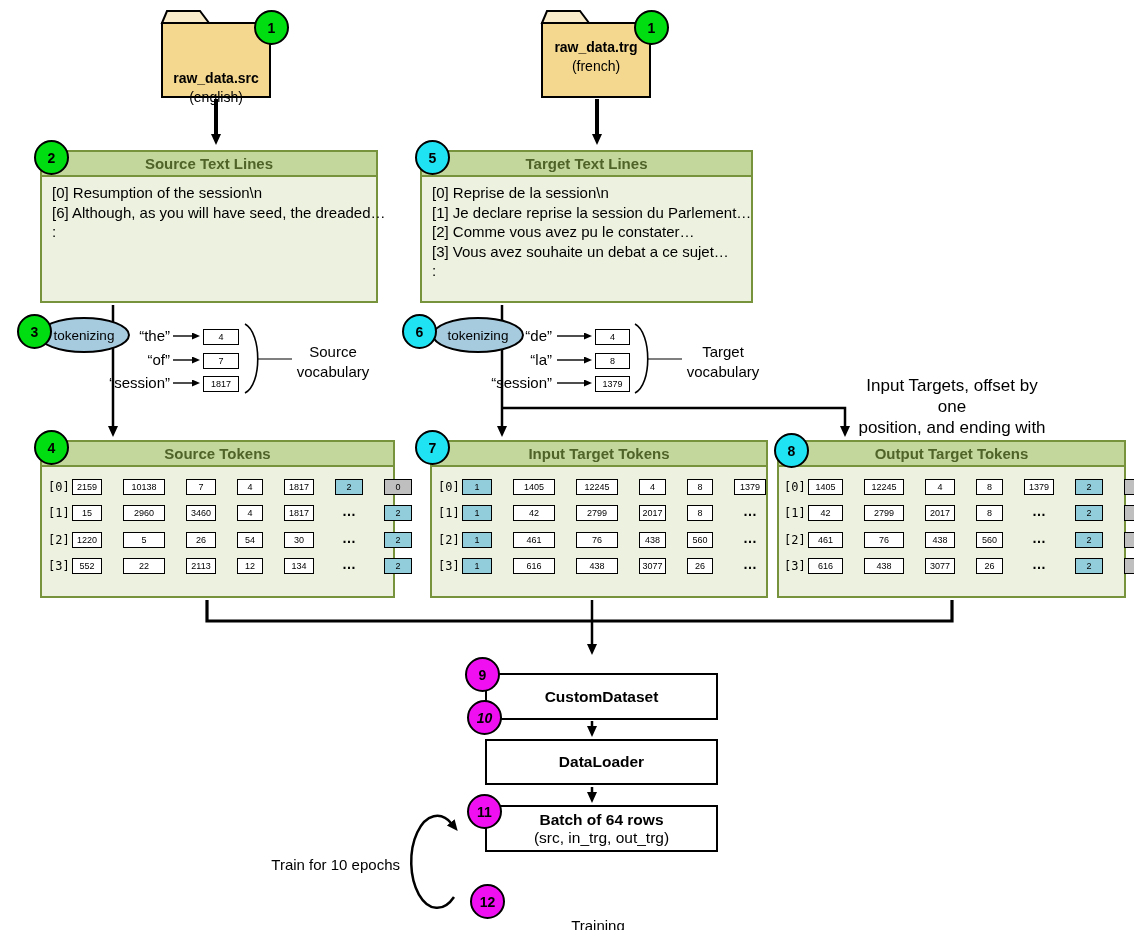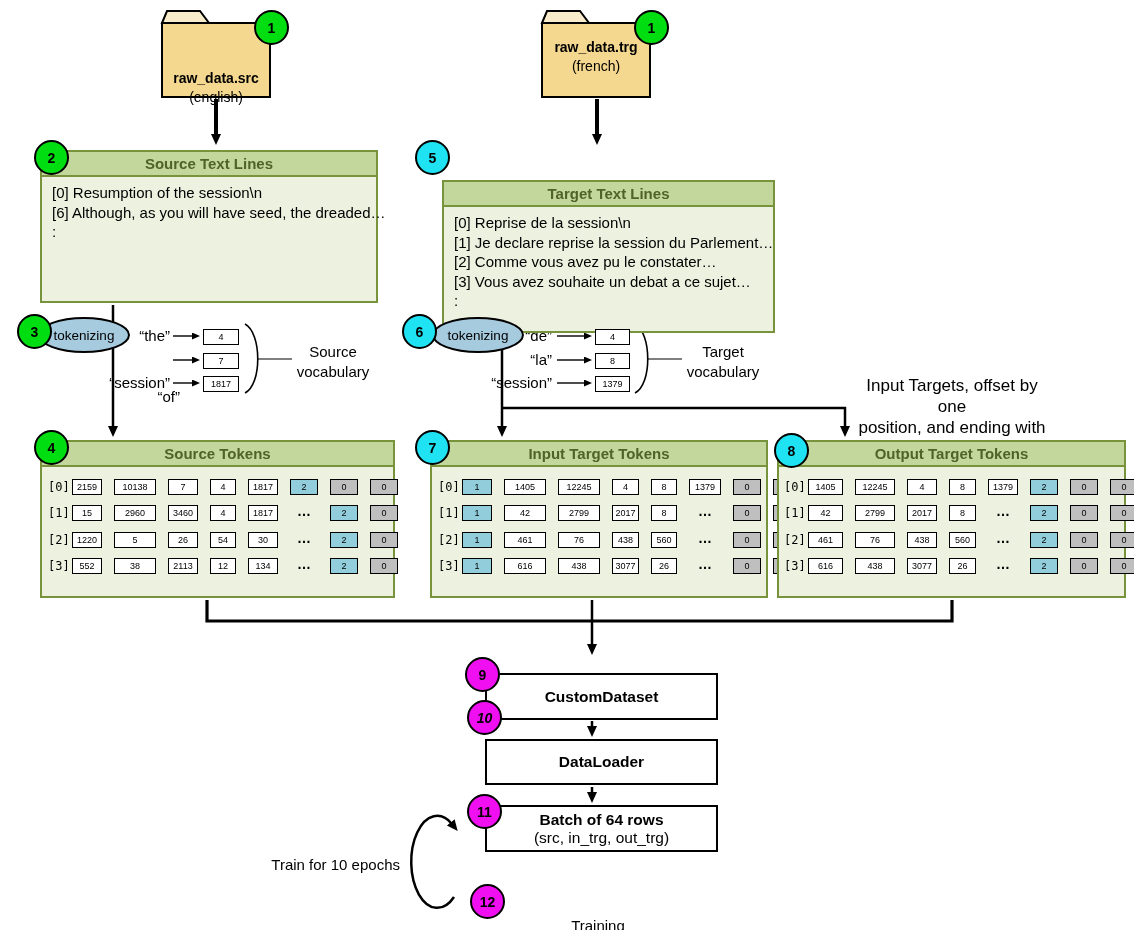--- a/index.html
+++ b/index.html
@@ -29,21 +29,21 @@
 
   .word{position:absolute;width:120px;text-align:right;font-size:15px;}
   .vbox{position:absolute;border:1px solid #000;background:#fff;text-align:center;
         font-size:9px;line-height:14px;height:14px;z-index:6;}
   .vocab{position:absolute;width:110px;text-align:center;font-size:15px;line-height:19.5px;}
 
   .note{position:absolute;text-align:center;font-size:17px;line-height:21px;}
 
   .trow{position:absolute;display:flex;align-items:center;height:17px;}
   .rlab{font-family:"DejaVu Sans Mono",monospace;font-size:12px;width:24px;flex:0 0 24px;}
-  .tg{display:grid;column-gap:12px;align-items:center;}
+  .tg{display:grid;column-gap:21px;align-items:center;}
   .tg4{grid-template-columns:30px 42px 30px 26px 30px 28px 28px 28px;}
   .tg7{grid-template-columns:30px 42px 42px 27px 26px 32px 28px 28px;}
   .tg8{grid-template-columns:35px 40px 30px 27px 30px 28px 28px 28px;}
   .c{height:14px;border:1px solid #000;background:#fff;font-size:9px;line-height:14px;text-align:center;overflow:hidden;}
   .c.b{background:#92cddc;}
   .c.g{background:#bfbfbf;}
   .c.e{border:none;background:transparent;font-weight:bold;font-size:14px;line-height:10px;}
 
   .pbox{position:absolute;border:2px solid #000;background:#fff;display:flex;flex-direction:column;
         align-items:center;justify-content:center;font-size:15.5px;z-index:4;}
@@ -128,36 +128,36 @@
 
   <div class="greenbox" style="left:40px;top:150px;width:334px;height:149px;">
     <div class="hdr">Source Text Lines</div>
     <div class="tlines">
       <span>[0] Resumption of the session\n</span>
       <span>[6] Although, as you will have seed, the dreaded…</span>
       <span>:</span>
     </div>
   </div>
 
-  <div class="greenbox" style="left:442px;top:150px;width:329px;height:149px;margin-top:30px;">
+  <div class="greenbox" style="left:420px;top:150px;width:329px;height:149px;">
     <div class="hdr">Target Text Lines</div>
     <div class="tlines">
       <span>[0] Reprise de la session\n</span>
       <span>[1] Je declare reprise la session du Parlement…</span>
       <span>[2] Comme vous avez pu le constater…</span>
       <span>[3] Vous avez souhaite un debat a ce sujet…</span>
       <span>:</span>
     </div>
   </div>
 
   <div class="ellipse" style="left:38px;top:317px;">tokenizing</div>
   <div class="ellipse" style="left:432px;top:317px;">tokenizing</div>
 
   <div class="word" style="left:50px;top:327px;">“the”</div>
-  <div class="word" style="left:60px;top:351px;margin-top:37px;">“of”</div>
+  <div class="word" style="left:50px;top:351px;">“of”</div>
   <div class="word" style="left:50px;top:374px;">“session”</div>
   <div class="vbox" style="left:203px;top:329px;width:34px;">4</div>
   <div class="vbox" style="left:203px;top:353px;width:34px;">7</div>
   <div class="vbox" style="left:203px;top:376px;width:34px;">1817</div>
   <div class="vocab" style="left:278px;top:342px;">
     <span style="display:block;">Source</span>
     <span style="display:block;">vocabulary</span>
   </div>
 
   <div class="word" style="left:432px;top:327px;">“de”</div>
@@ -215,21 +215,21 @@
         <span class="c w">30</span>
         <span class="c e">…</span>
         <span class="c b">2</span>
         <span class="c g">0</span>
       </div>
     </div>
     <div class="trow" style="top:115px;left:6px;">
       <span class="rlab">[3]</span>
       <div class="tg tg4">
         <span class="c w">552</span>
-        <span class="c w">38</span>
+        <span class="c w">22</span>
         <span class="c w">2113</span>
         <span class="c w">12</span>
         <span class="c w">134</span>
         <span class="c e">…</span>
         <span class="c b">2</span>
         <span class="c g">0</span>
       </div>
     </div>
   </div>
 

